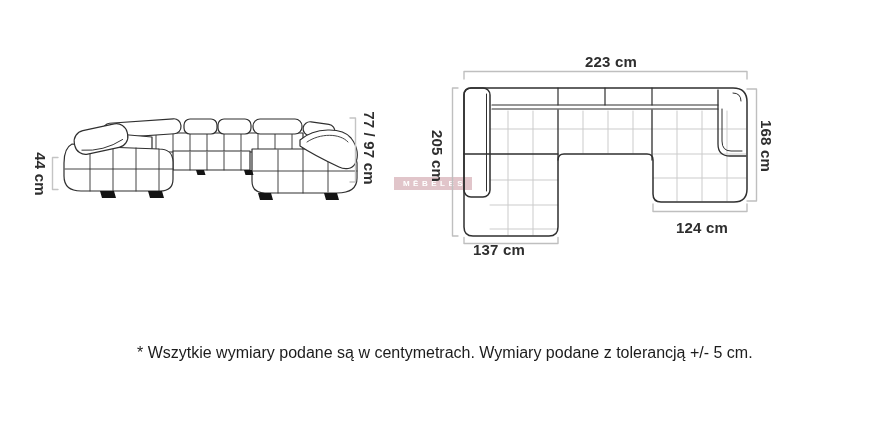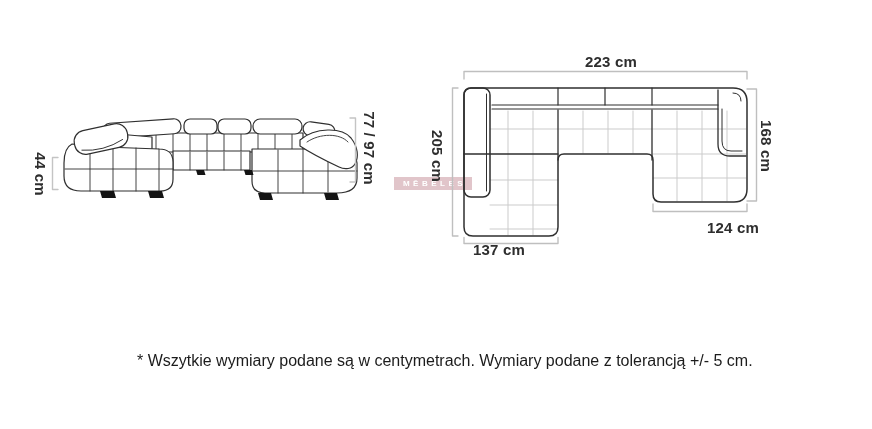--- a/index.html
+++ b/index.html
@@ -9,21 +9,21 @@
   }
   
   .dim {
     position:absolute; transform:translate(-50%,-50%);
     font-size:15px; font-weight:600; color:#2e2e2e;
     letter-spacing:.2px; white-space:nowrap;
   }
   .dim.v { transform:translate(-50%,-50%) rotate(90deg); }
   
   .footnote {
-    position:absolute; left:137px; top:352px;
+    position:absolute; left:137px; top:344px;
     font-size:16px; color:#1c1c1c; white-space:nowrap;
   }
   
   .watermark {
     position:absolute; left:394px; top:176px; width:78px;
     text-align:center; opacity:.78; z-index:1;
   }
   .wm-logo {
     font-size:56px; font-weight:800; line-height:.84;
     color:#c5a0a8; letter-spacing:-8px; text-indent:-6px;
@@ -131,17 +131,17 @@
 
   <div class="labels">
 
     <div class="dim v" style="left:40px; top:174px;">44 cm</div>
     <div class="dim v" style="left:369px; top:148px;">77 / 97 cm</div>
 
     <div class="dim" style="left:611px; top:61px;">223 cm</div>
     <div class="dim v" style="left:437px; top:156px;">205 cm</div>
     <div class="dim v" style="left:766px; top:146px;">168 cm</div>
     <div class="dim" style="left:499px; top:249px;">137 cm</div>
-    <div class="dim" style="left:733px; top:227px;text-align:right;">124 cm</div>
+    <div class="dim" style="left:702px; top:227px;text-align:right;">124 cm</div>
   </div>
 
   <div class="footnote">* Wszytkie wymiary podane są w centymetrach. Wymiary podane z tolerancją +/- 5 cm.</div>
 </div>
 
 </body></html>

